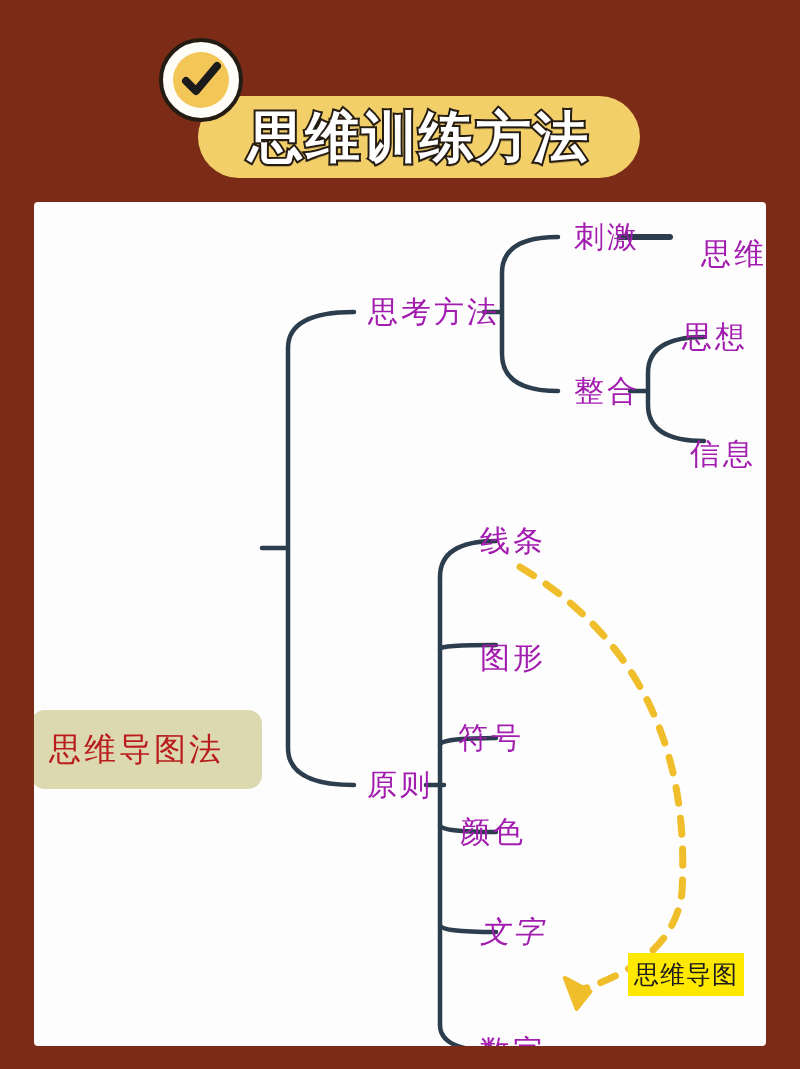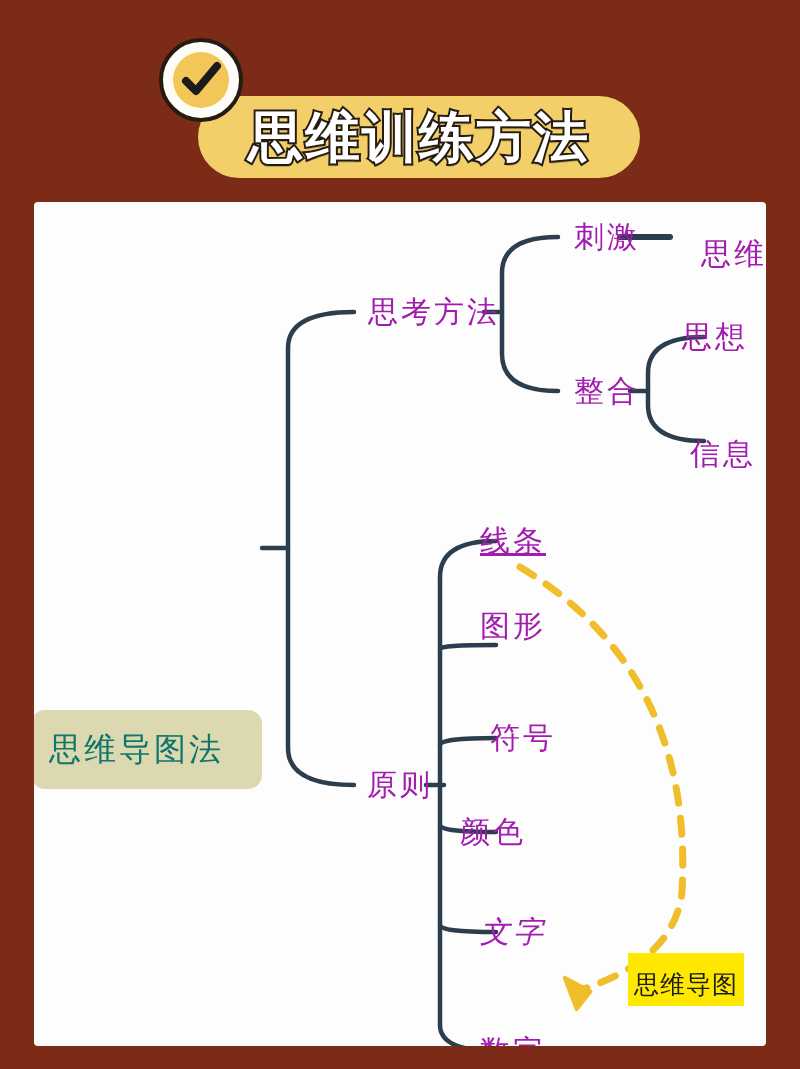--- a/index.html
+++ b/index.html
@@ -118,33 +118,33 @@
     width: 231px;
     height: 79px;
     background: #dcd9b0;
     border-radius: 14px;
     display: flex;
     align-items: center;
     padding-left: 18px;
   }
 
   #root-node-label {
-    color: #0f766e;
+    color: #b91c1c;
     font-size: 32px;
     letter-spacing: 3px;
     white-space: nowrap;
   }
 
   
   #annotation {
     position: absolute;
     left: 594px;
     top: 751px;
     background: #ffe800;
-    padding: 15px 6px 5px 6px;
+    padding: 5px 6px 5px 6px;
     color: #1b1b1b;
     font-size: 25px;
     letter-spacing: 1px;
     white-space: nowrap;
     z-index: 4;
   }
 </style>
 </head>
 <body>
 
@@ -211,25 +211,25 @@
   <div class="node" style="left:540px; top:35px;">刺激</div>
 
   <div class="node" style="left:652px; top:52px;margin-left:15px;">思维</div>
 
   <div class="node" style="left:540px; top:189px;text-align:center;">整合</div>
 
   <div class="node" style="left:648px; top:135px;">思想</div>
 
   <div class="node" style="left:656px; top:252px;">信息</div>
 
-  <div class="node" style="left:446px; top:339px;text-decoration:underline;">线条</div>
-
-  <div class="node" style="left:446px; top:424px;">图形</div>
-
-  <div class="node" style="left:456px; top:536px;">符号</div>
+  <div class="node" style="left:446px; top:339px;">线条</div>
+
+  <div class="node" style="left:446px; top:456px;">图形</div>
+
+  <div class="node" style="left:424px; top:536px;">符号</div>
 
   <div class="node" style="left:426px; top:630px;">颜色</div>
 
   <div class="node" style="left:446px; top:730px;font-style:italic;">文字</div>
 
   <div class="node" style="left:446px; top:849px;">数字</div>
 
   <div id="annotation">思维导图</div>
 
 </div>

